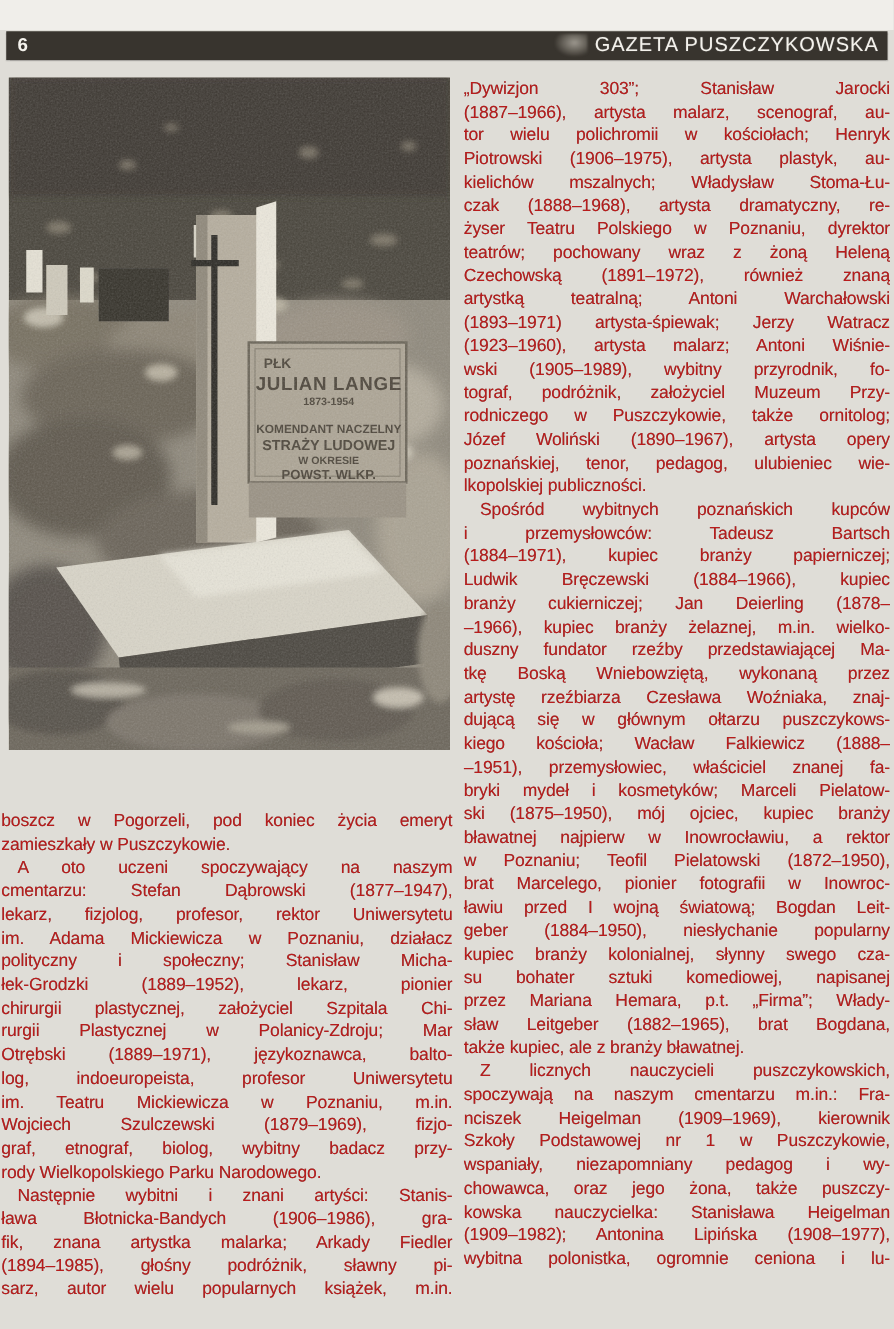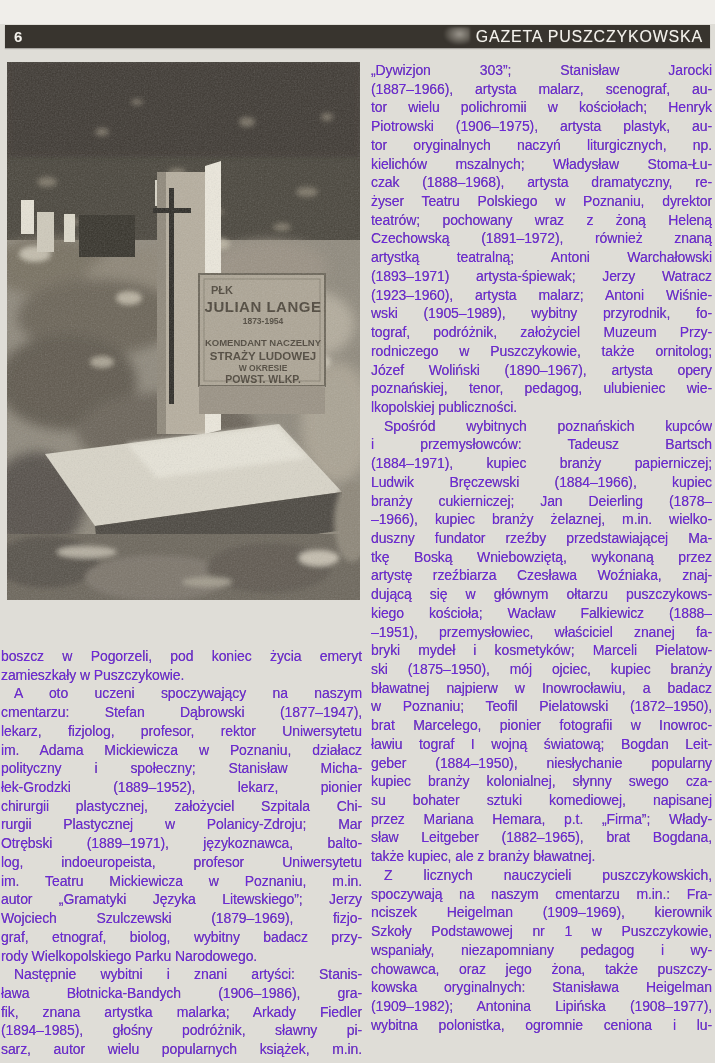--- a/index.html
+++ b/index.html
@@ -31,21 +31,21 @@
   .smudge{
     position:absolute;left:-32px;top:2px;width:26px;height:18px;
     background:radial-gradient(ellipse at 60% 40%, rgba(190,185,175,.75) 0%, rgba(150,145,135,.45) 45%, rgba(56,52,46,0) 75%);
     filter:blur(1px);
   }
   .photo-frame{
     position:absolute;left:7px;top:62px;width:353px;height:538px;
   }
   .photo-frame svg{display:block;}
   .col{
-    position:absolute;color:#6d28d9;
+    position:absolute;color:#b91c1c;
   }
   .col-right{left:371px;top:61px;width:341px;}
   .col-left{left:1px;top:647px;width:361px;}
   .line{
     font-size:14px;line-height:18.72px;height:18.72px;overflow:hidden;
     text-align:justify;text-align-last:justify;
     letter-spacing:-0.1px;
     text-shadow:0 0 .4px rgba(47,45,41,.55);
   }
   .line.end{text-align-last:left;}
@@ -184,36 +184,34 @@
     <div class="line">cmentarzu: Stefan Dąbrowski (1877–1947),</div>
     <div class="line">lekarz, fizjolog, profesor, rektor Uniwersytetu</div>
     <div class="line">im. Adama Mickiewicza w Poznaniu, działacz</div>
     <div class="line">polityczny i społeczny; Stanisław Micha-</div>
     <div class="line">łek-Grodzki (1889–1952), lekarz, pionier</div>
     <div class="line">chirurgii plastycznej, założyciel Szpitala Chi-</div>
     <div class="line">rurgii Plastycznej w Polanicy-Zdroju; Mar</div>
     <div class="line">Otrębski (1889–1971), językoznawca, balto-</div>
     <div class="line">log, indoeuropeista, profesor Uniwersytetu</div>
     <div class="line">im. Teatru Mickiewicza w Poznaniu, m.in.</div>
-    <div class="line">autor „Gramatyki Języka Litewskiego”; Jerzy</div>
     <div class="line">Wojciech Szulczewski (1879–1969), fizjo-</div>
     <div class="line">graf, etnograf, biolog, wybitny badacz przy-</div>
     <div class="line end">rody Wielkopolskiego Parku Narodowego.</div>
     <div class="line ind">Następnie wybitni i znani artyści: Stanis-</div>
     <div class="line">ława Błotnicka-Bandych (1906–1986), gra-</div>
     <div class="line">fik, znana artystka malarka; Arkady Fiedler</div>
     <div class="line">(1894–1985), głośny podróżnik, sławny pi-</div>
     <div class="line">sarz, autor wielu popularnych książek, m.in.</div>
   </div>
 <div class="col col-right">
     <div class="line">„Dywizjon 303”; Stanisław Jarocki</div>
     <div class="line">(1887–1966), artysta malarz, scenograf, au-</div>
     <div class="line">tor wielu polichromii w kościołach; Henryk</div>
     <div class="line">Piotrowski (1906–1975), artysta plastyk, au-</div>
-    <div class="line">tor oryginalnych naczyń liturgicznych, np.</div>
     <div class="line">kielichów mszalnych; Władysław Stoma-Łu-</div>
     <div class="line">czak (1888–1968), artysta dramatyczny, re-</div>
     <div class="line">żyser Teatru Polskiego w Poznaniu, dyrektor</div>
     <div class="line">teatrów; pochowany wraz z żoną Heleną</div>
     <div class="line">Czechowską (1891–1972), również znaną</div>
     <div class="line">artystką teatralną; Antoni Warchałowski</div>
     <div class="line">(1893–1971) artysta-śpiewak; Jerzy Watracz</div>
     <div class="line">(1923–1960), artysta malarz; Antoni Wiśnie-</div>
     <div class="line">wski (1905–1989), wybitny przyrodnik, fo-</div>
     <div class="line">tograf, podróżnik, założyciel Muzeum Przy-</div>
@@ -228,32 +226,32 @@
     <div class="line">branży cukierniczej; Jan Deierling (1878–</div>
     <div class="line">–1966), kupiec branży żelaznej, m.in. wielko-</div>
     <div class="line">duszny fundator rzeźby przedstawiającej Ma-</div>
     <div class="line">tkę Boską Wniebowziętą, wykonaną przez</div>
     <div class="line">artystę rzeźbiarza Czesława Woźniaka, znaj-</div>
     <div class="line">dującą się w głównym ołtarzu puszczykows-</div>
     <div class="line">kiego kościoła; Wacław Falkiewicz (1888–</div>
     <div class="line">–1951), przemysłowiec, właściciel znanej fa-</div>
     <div class="line">bryki mydeł i kosmetyków; Marceli Pielatow-</div>
     <div class="line">ski (1875–1950), mój ojciec, kupiec branży</div>
-    <div class="line">bławatnej najpierw w Inowrocławiu, a badacz</div>
+    <div class="line">bławatnej najpierw w Inowrocławiu, a rektor</div>
     <div class="line">w Poznaniu; Teofil Pielatowski (1872–1950),</div>
     <div class="line">brat Marcelego, pionier fotografii w Inowroc-</div>
-    <div class="line">ławiu tograf I wojną światową; Bogdan Leit-</div>
+    <div class="line">ławiu przed I wojną światową; Bogdan Leit-</div>
     <div class="line">geber (1884–1950), niesłychanie popularny</div>
     <div class="line">kupiec branży kolonialnej, słynny swego cza-</div>
     <div class="line">su bohater sztuki komediowej, napisanej</div>
     <div class="line">przez Mariana Hemara, p.t. „Firma”; Włady-</div>
     <div class="line">sław Leitgeber (1882–1965), brat Bogdana,</div>
     <div class="line end">także kupiec, ale z branży bławatnej.</div>
     <div class="line ind">Z licznych nauczycieli puszczykowskich,</div>
     <div class="line">spoczywają na naszym cmentarzu m.in.: Fra-</div>
     <div class="line">nciszek Heigelman (1909–1969), kierownik</div>
     <div class="line">Szkoły Podstawowej nr 1 w Puszczykowie,</div>
     <div class="line">wspaniały, niezapomniany pedagog i wy-</div>
     <div class="line">chowawca, oraz jego żona, także puszczy-</div>
-    <div class="line">kowska oryginalnych: Stanisława Heigelman</div>
+    <div class="line">kowska nauczycielka: Stanisława Heigelman</div>
     <div class="line">(1909–1982); Antonina Lipińska (1908–1977),</div>
     <div class="line">wybitna polonistka, ogromnie ceniona i lu-</div>
   </div>
 
 </body></html>

